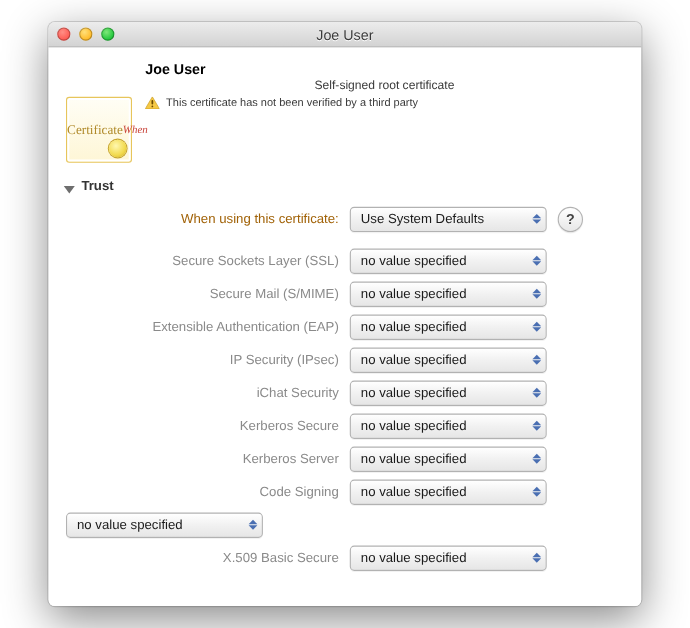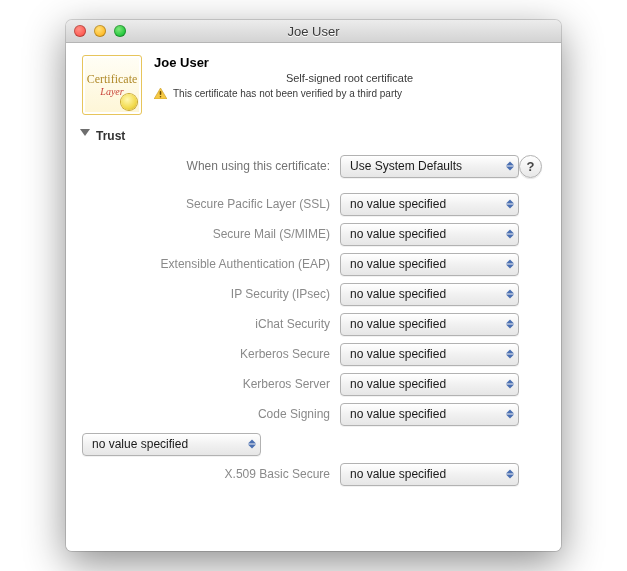--- a/index.html
+++ b/index.html
@@ -3,21 +3,21 @@
 <meta charset="utf-8">
 <style>
   html,body{margin:0;padding:0;background:#fff;}
   body{
     display:flex;align-items:center;justify-content:center;
     font-family:"Lucida Grande","Helvetica Neue",Arial,sans-serif;
     font-size:13px;color:#222;
     width:627px;height:571px;
   }
   .window{
-    width:495px;height:531px;
+    width:539px;height:531px;
     border-radius:6px;
     background:#ededed;
     box-shadow:0 12px 40px rgba(0,0,0,0.45),0 0 0 1px rgba(0,0,0,0.15);
     overflow:hidden;
     display:flex;flex-direction:column;
   }
   
   .titlebar{
     height:22px;
     background:linear-gradient(#ececec,#d3d3d3);
@@ -41,58 +41,59 @@
     padding:12px 16px 10px 16px;
     overflow:hidden;
   }
   
   .header{display:flex;gap:12px;}
   .cert-icon{
     width:58px;height:58px;flex:0 0 58px;
     border:1px solid #e7c55b;border-radius:3px;
     background:linear-gradient(#fffef6,#fef6d6);
     position:relative;
-    display:flex;flex-direction:column;align-items:center;justify-content:center;
+    display:flex;flex-direction:row;align-items:center;justify-content:space-between;
     box-shadow:inset 0 0 0 2px #fff;
     font-family:"Brush Script MT","Segoe Script",cursive;
+    margin-top:33px;
   }
   .cert-icon .ct1{font-size:12px;color:#b08a2a;line-height:1;}
   .cert-icon .ct2{font-size:10px;color:#c9443a;font-style:italic;line-height:1;margin-top:2px;}
   .cert-icon .seal{
     position:absolute;right:4px;bottom:4px;width:16px;height:16px;border-radius:50%;
     background:radial-gradient(circle at 40% 35%,#fff8b0,#f2da4d 60%,#c9a823);
     box-shadow:0 0 0 1px #c7a62f;
   }
   .info{flex:1;min-width:0;}
   .cert-name{font-weight:bold;font-size:13px;margin-bottom:1px;color:#000;}
   .info-line{font-size:11px;color:#3a3a3a;line-height:15px;text-align:center;}
   .warn-line{display:flex;align-items:center;gap:6px;font-size:10px;color:#3a3a3a;margin-top:2px;}
   .warn-icon{
     width:13px;height:11px;display:inline-block;
   }
   .warn-icon svg{display:block;}
   
   .trust-head{
-    display:flex;align-items:flex-start;gap:4px;
+    display:flex;align-items:flex-end;gap:4px;
     margin-top:14px;font-weight:bold;font-size:12px;color:#333;
     cursor:default;
   }
   .disclosure{
     width:0;height:0;border-left:5px solid transparent;border-right:5px solid transparent;
     border-top:7px solid #6e6e6e;margin-right:2px;margin-left:-2px;
   }
   
   .grid{margin-top:8px;}
   .row{display:flex;align-items:center;height:30px;}
   .lbl{
     width:248px;text-align:right;padding-right:10px;
     font-size:12px;color:#8a8a8a;
   }
-  .row.primary .lbl{color:#737373;}
-  .ctrls{display:flex;}
+  .row.primary .lbl{color:#a16207;}
+  .ctrls{display:flex;gap:10px;}
   
   .popup{
     position:relative;display:inline-flex;align-items:center;
     height:21px;
     background:linear-gradient(#ffffff,#f1f1f1 50%,#e6e6e6);
     border:1px solid #b2b2b2;border-radius:4px;
     box-shadow:0 1px 0 rgba(0,0,0,0.05);
     font-size:12px;color:#1a1a1a;
     padding:0 22px 0 9px;
     min-width:146px;
@@ -130,21 +131,21 @@
       <div class="tl grn"></div>
     </div>
     <div class="title">Joe User</div>
   </div>
 
   <div class="content">
 
     <div class="header">
       <div class="cert-icon">
         <span class="ct1">Certificate</span>
-        <span class="ct2">Layer</span>
+        <span class="ct2">When</span>
         <span class="seal"></span>
       </div>
       <div class="info">
         <div class="cert-name">Joe User</div>
         <div class="info-line">Self-signed root certificate</div>
         <div class="warn-line">
           <span class="warn-icon">
             <svg viewBox="0 0 13 11" width="13" height="11">
               <path d="M6.5 0 L13 11 L0 11 Z" fill="#f6c945" stroke="#c79a1e" stroke-width="0.6"></path>
               <rect x="5.7" y="3" width="1.6" height="4" rx="0.8" fill="#6b4a00"></rect>
@@ -176,21 +177,21 @@
           <div class="help">
             <span>?</span>
           </div>
         </div>
       </div>
 
       <div style="height:8px"></div>
 
       <div id="policy-rows">
           <div class="row">
-            <div class="lbl">Secure Pacific Layer (SSL)</div>
+            <div class="lbl">Secure Sockets Layer (SSL)</div>
             <div class="ctrls">
               <div class="popup">
                 <span>no value specified</span>
                 <span class="arrows">
                   <span class="a up"></span>
                   <span class="a dn"></span>
                 </span>
               </div>
             </div>
           </div>

